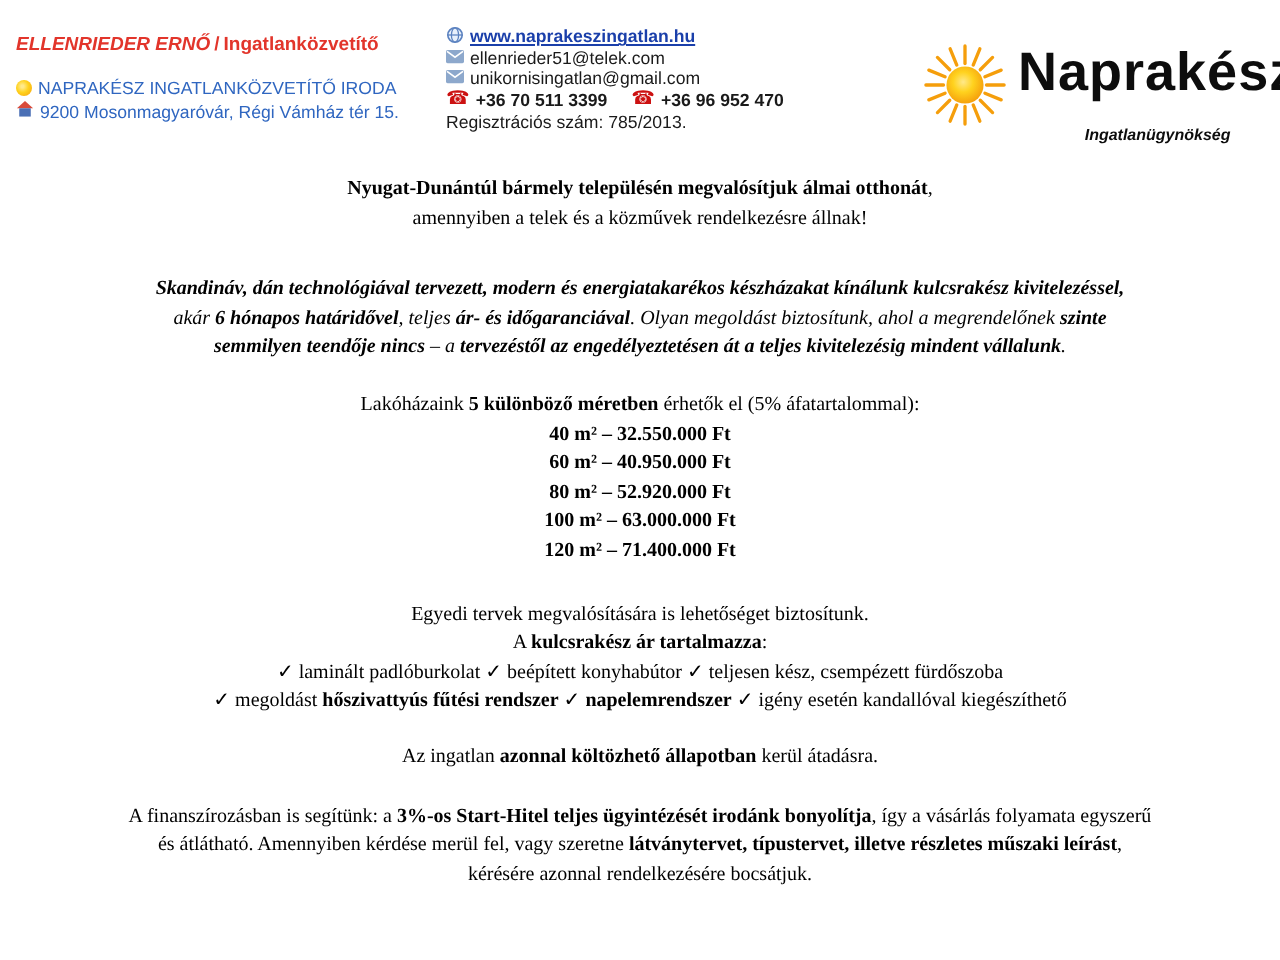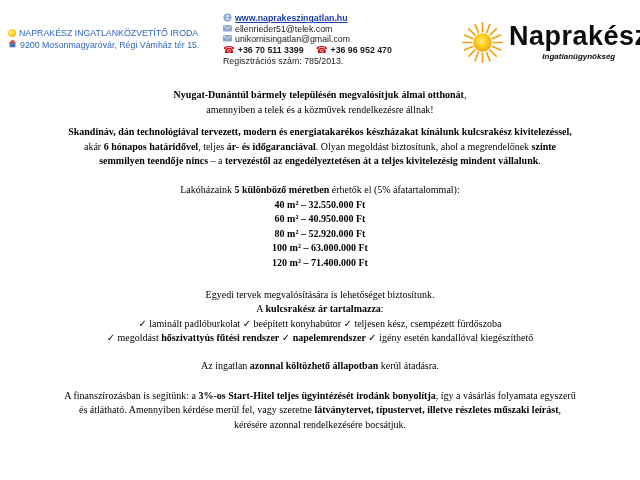--- a/index.html
+++ b/index.html
@@ -23,44 +23,47 @@
   .contact-block { position:absolute; left:223px; top:13px; font-size:8.8px; color:#1a1a1a; }
   .cline { display:flex; align-items:center; gap:3px; height:10.6px; white-space:nowrap; }
   .www { color:#1a3faa; font-weight:bold; text-decoration:underline; }
   .phone-glyph { color:#cc1111; font-size:9.5px; font-family:"DejaVu Sans", sans-serif; line-height:1; }
   .phone-num { font-weight:bold; }
   .phone-gap { width:6px; display:inline-block; }
 
   .logo-block { position:absolute; left:461px; top:21px; display:flex; align-items:flex-start; gap:5px; }
   .logo-text { display:flex; flex-direction:column; align-items:center; }
   .brand { font-size:27px; font-weight:bold; color:#0d0d0d; letter-spacing:0.5px; line-height:30px; }
-  .tagline { font-size:8px; font-weight:bold; font-style:italic; color:#0d0d0d; margin-top:1px; }
+  .tagline { font-size:8px; font-weight:bold; font-style:italic; color:#0d0d0d; margin-top:12px; }
 
   
   .content { position:absolute; top:80px; left:0; width:640px; text-align:center;
              font-size:10px; line-height:14.6px; color:#000; }
   .p1 { margin-top:8px; }
-  .p2 { margin-top:8px; }
+  .p2 { margin-top:21px;font-style:italic; }
   .pricing { margin-top:14px; }
   .price-item { font-weight:bold; }
   .custom { margin-top:17px; }
   .handover { margin-top:13px; }
   .finance { margin-top:15px; }
   .closing { margin-top:20px; font-weight:bold; }
   .closing .inline-icon { vertical-align:-1px; margin-left:4px; }
   b, .b { font-weight:bold; }
 </style>
 </head>
 <body>
 
 <div class="page">
 
   <div class="header">
 
     <div class="agent-block">
+      <div class="agent-line1">
+        <span class="agent-name">ELLENRIEDER ERNŐ</span><span class="agent-sep">/</span><span class="agent-role">Ingatlanközvetítő</span>
+      </div>
       <div class="hline office-line">
         <span class="sun-dot"></span>
         <span>NAPRAKÉSZ INGATLANKÖZVETÍTŐ IRODA</span>
       </div>
       <div class="hline addr-line">
         <span><svg width="9" height="9" viewBox="0 0 10 10">
               <polygon points="5,0.5 9.5,4.6 0.5,4.6" fill="#d84a3a"></polygon>
               <rect x="1.8" y="4.6" width="6.4" height="4.6" fill="#4a6fb5"></rect>
             </svg></span>
         <span>9200 Mosonmagyaróvár, Régi Vámház tér 15.</span>

